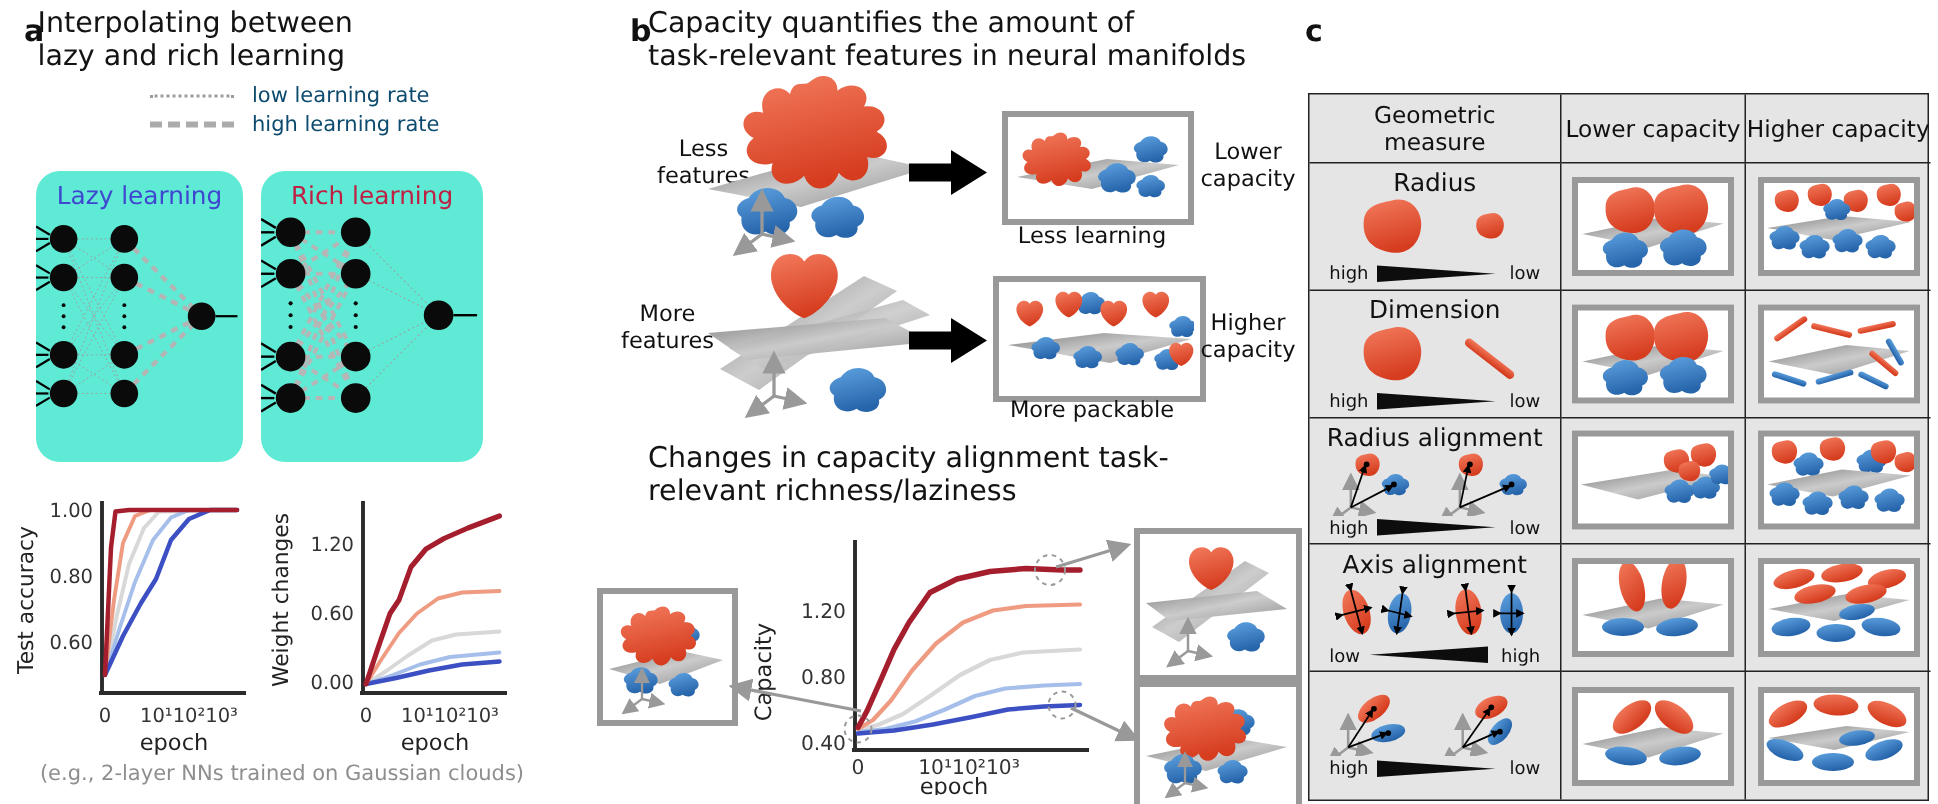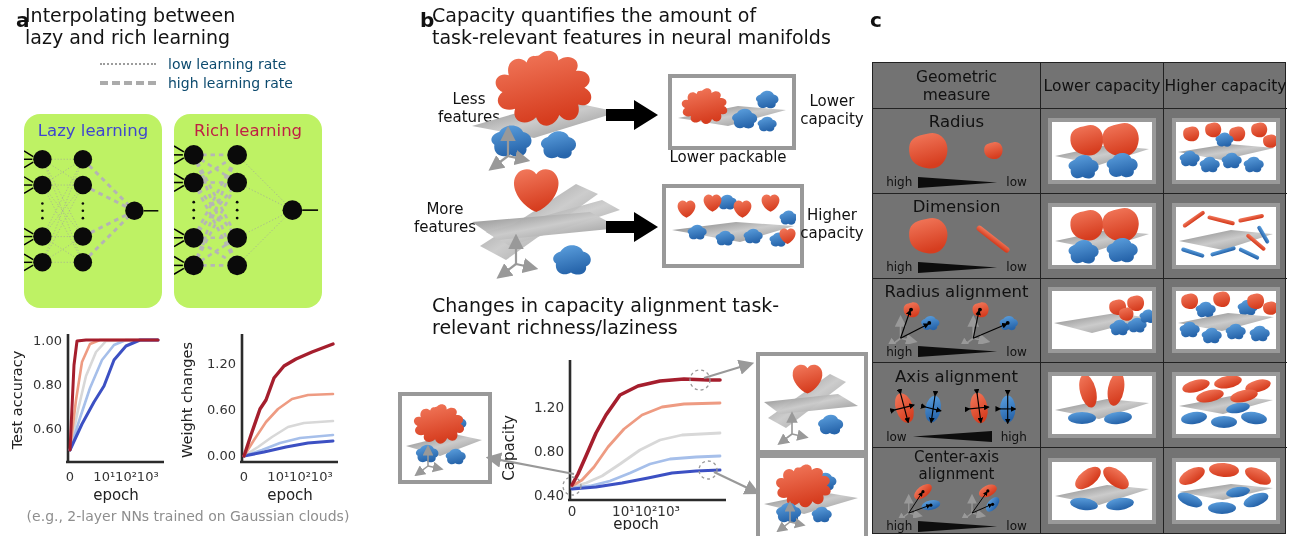--- a/index.html
+++ b/index.html
@@ -7,31 +7,31 @@
   .abs{position:absolute;}
   #canvas{position:relative;width:1292px;height:536px;background:#fff;}
   .pre{white-space:pre-line;}
   .tag{font-weight:bold;font-size:20px;}
   .panel-title{font-size:19px;line-height:22px;text-align:left;color:#131313;}
   .legend-row{display:flex;align-items:center;gap:12px;height:18px;}
   .legend-label{font-size:14px;color:#0c4a6e;}
   .dash-sample{width:56px;height:0;}
   .dotted{border-top:2px dotted #9c9c9c;}
   .dashed{border-top:4px dashed #ababab;}
-  .net-box{background:#bef264;border-radius:16px;}
+  .net-box{background:#5eead4;border-radius:16px;}
   .net-label{text-align:center;font-size:16.5px;padding-top:7px;}
   .lazy-color{color:#3f46cf;}
   .rich-color{color:#bf2044;}
   .caption{font-size:14px;color:#8e8e8e;text-align:center;}
   .side-label{font-size:15px;line-height:18px;text-align:center;}
   .box-caption{font-size:15px;text-align:center;}
   .frame{border:4px solid #999;background:#fff;display:flex;align-items:center;justify-content:center;}
   
   .c-table{display:grid;grid-template-columns:168px 123px 123px;grid-template-rows:46px repeat(5,1fr);
-    border:1.6px solid #222;box-sizing:border-box;background:#737373;}
+    border:1.6px solid #222;box-sizing:border-box;background:#e5e5e5;}
   .cell{border-right:1.4px solid #222;border-bottom:1.4px solid #222;display:flex;flex-direction:column;
     align-items:center;justify-content:center;overflow:hidden;}
   .cell.last-col{border-right:none;}
   .cell.last-row{border-bottom:none;}
   .th{font-size:15.5px;line-height:18px;text-align:center;}
   .m-name{font-size:16.5px;line-height:17px;text-align:center;margin-top:1px;}
   .m-name.small{font-size:15px;}
   .wedge{display:flex;align-items:center;gap:5px;margin-top:1px;}
   .wedge span{font-size:12px;color:#111;}
   svg{display:block;}
@@ -271,21 +271,21 @@
   </svg>
   <div class="abs frame" style="left:668px;top:74px;width:120px;height:68px;">
     <svg width="112" height="60" viewBox="0 0 112 60">
       <use href="#lump" transform="translate(78,8) scale(0.45)" fill="url(#gB)"></use>
       <polygon points="2,36 62,24 110,28 52,44" fill="url(#gP)"></polygon>
       <use href="#amoeba" transform="translate(4,6) scale(0.5)" fill="url(#gR)"></use>
       <use href="#lump" transform="translate(54,26) scale(0.5)" fill="url(#gB)"></use>
       <use href="#lump" transform="translate(80,34) scale(0.38)" fill="url(#gB)"></use>
     </svg>
   </div>
-  <div class="abs box-caption" style="left:648px;top:148px;width:160px;">Lower packable</div>
+  <div class="abs box-caption" style="left:648px;top:148px;width:160px;">Less learning</div>
   <div class="abs side-label pre" style="left:798px;top:92px;width:68px;">Lower
 capacity</div>
 
   <div class="abs side-label pre" style="left:414px;top:200px;width:62px;">More
 features</div>
   <svg class="abs" style="left:472px;top:160px;" width="150" height="128" viewBox="0 0 150 128">
     <polygon points="8,86 104,24 126,34 34,100" fill="url(#gP)" opacity="0.97"></polygon>
     <polygon points="14,72 130,40 148,50 38,86" fill="url(#gP)" opacity="0.9"></polygon>
     <polygon points="0,62 118,52 148,68 26,80" fill="url(#gP)" opacity="0.95"></polygon>
     <use href="#heart" transform="translate(38,8) scale(1.05)" fill="url(#gR)"></use>
@@ -304,20 +304,21 @@
       <use href="#heart" transform="translate(32,2) scale(0.42)" fill="url(#gR)"></use>
       <use href="#heart" transform="translate(62,8) scale(0.42)" fill="url(#gR)"></use>
       <use href="#heart" transform="translate(90,2) scale(0.42)" fill="url(#gR)"></use>
       <use href="#lump" transform="translate(16,32) scale(0.38)" fill="url(#gB)"></use>
       <use href="#lump" transform="translate(44,38) scale(0.38)" fill="url(#gB)"></use>
       <use href="#lump" transform="translate(72,36) scale(0.38)" fill="url(#gB)"></use>
       <use href="#lump" transform="translate(98,40) scale(0.36)" fill="url(#gB)"></use>
       <use href="#heart" transform="translate(108,36) scale(0.38)" fill="url(#gR)"></use>
     </svg>
   </div>
+  <div class="abs box-caption" style="left:648px;top:264px;width:160px;">More packable</div>
   <div class="abs side-label pre" style="left:798px;top:206px;width:68px;">Higher
 capacity</div>
 
   <div class="abs panel-title pre" style="left:432px;top:294px;width:425px;">Changes in capacity alignment task-
 relevant richness/laziness</div>
 
   <svg class="abs" style="left:488px;top:330px;" width="250" height="200" viewBox="0 0 250 200">
     <text transform="translate(26,118) rotate(-90)" text-anchor="middle" font-size="15" fill="#222">Capacity</text>
     <text x="76" y="82" text-anchor="end" font-size="13.5" fill="#333">1.20</text>
     <text x="76" y="126" text-anchor="end" font-size="13.5" fill="#333">0.80</text>
@@ -597,22 +598,20 @@
           <ellipse cx="68" cy="20" rx="14" ry="6" transform="rotate(-12 68 20)" fill="url(#gR)"></ellipse>
           <ellipse cx="18" cy="42" rx="13" ry="6" transform="rotate(-8 18 42)" fill="url(#gB)"></ellipse>
           <ellipse cx="48" cy="46" rx="13" ry="6" fill="url(#gB)"></ellipse>
           <ellipse cx="78" cy="42" rx="13" ry="6" transform="rotate(8 78 42)" fill="url(#gB)"></ellipse>
           <ellipse cx="62" cy="32" rx="12" ry="5" transform="rotate(-10 62 32)" fill="url(#gB)"></ellipse>
         </svg>
       </div>
     </div>
 
     <div class="cell last-row">
-      <div class="m-name small pre">Center-axis
-alignment</div>
       <svg width="150" height="42" viewBox="0 0 150 44">
         <g>
           <use href="#axes3d" transform="translate(14,38) scale(0.8)"></use>
           <ellipse cx="32" cy="11" rx="13" ry="7" transform="rotate(-38 32 11)" fill="url(#gR)"></ellipse>
           <ellipse cx="42" cy="28" rx="12" ry="6" transform="rotate(-12 42 28)" fill="url(#gB)"></ellipse>
           <line x1="14" y1="38" x2="31" y2="12" stroke="#000" stroke-width="1.2" marker-end="url(#mB)"></line>
           <line x1="14" y1="38" x2="41" y2="28" stroke="#000" stroke-width="1.2" marker-end="url(#mB)"></line>
           <circle cx="32" cy="11" r="2" fill="#000"></circle>
             <circle cx="42" cy="28" r="2" fill="#000"></circle>
         </g>

